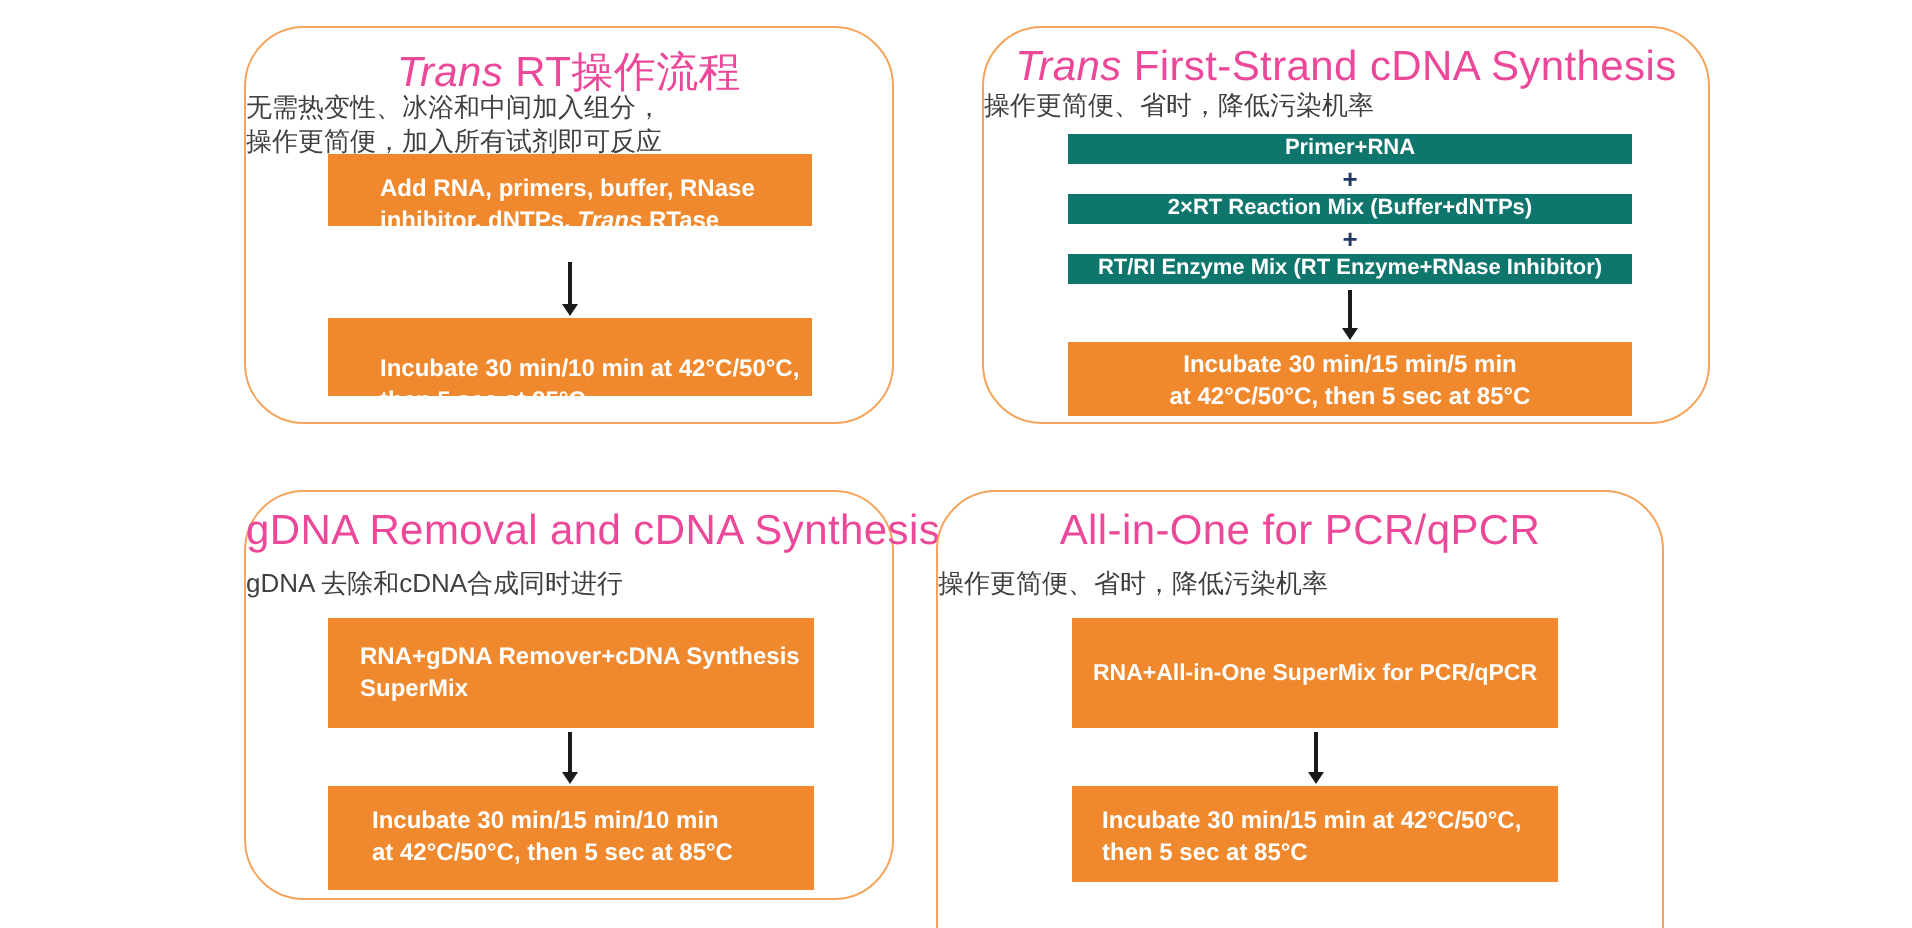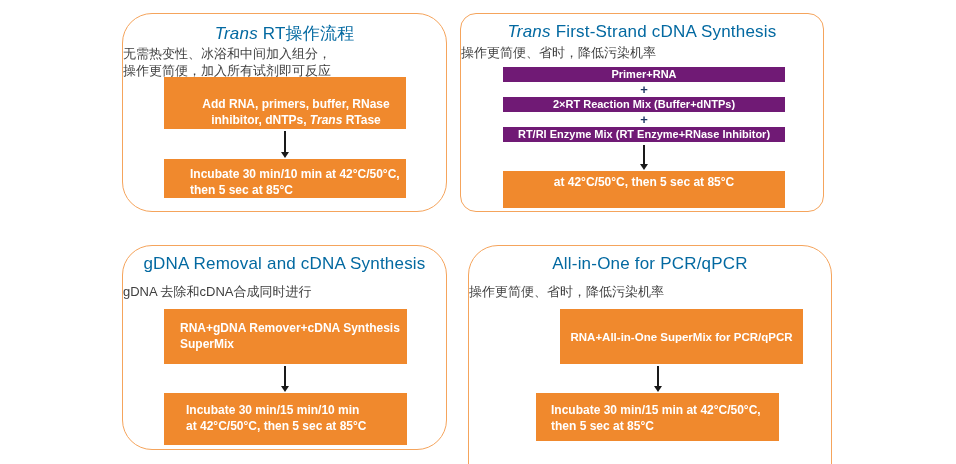--- a/index.html
+++ b/index.html
@@ -5,45 +5,45 @@
   html,body { margin:0; padding:0; background:#ffffff; }
   .canvas {
     position:relative; width:956px; height:464px; background:#ffffff;
     font-family:"Liberation Sans", sans-serif; overflow:hidden;
   }
   .panel {
     position:absolute; background:#ffffff;
     border:1.5px solid #F5A45C; border-radius:30px; box-sizing:border-box;
   }
   #panel-trans-rt   { left:122px; top:13px;  width:325px; height:199px; }
-  #panel-trans-fs   { left:460px; top:13px;  width:364px; height:199px;border-radius:16px; }
+  #panel-trans-fs   { left:491px; top:13px;  width:364px; height:199px; }
   #panel-gdna       { left:122px; top:245px; width:325px; height:205px; }
   #panel-all-in-one { left:468px; top:245px; width:364px; height:263px; }
 
   .panel-title {
     position:absolute; top:8px; left:0; right:0; text-align:center;
-    font-size:17px; color:#0369a1; letter-spacing:0.2px; white-space:nowrap;
+    font-size:21px; color:#ec4899; letter-spacing:0.2px; white-space:nowrap;
   }
   .panel-title i { font-style:italic; }
 
   .subtitle {
     position:absolute; left:0; right:0; 
     font-size:13px; line-height:16.5px; color:#3F3F3F; white-space:nowrap;
   }
 
   .obox {
     position:absolute; background:#F0892D; color:#ffffff;
     font-weight:bold; font-size:12px; line-height:16px; box-sizing:border-box;
   }
   .obox .line { white-space:nowrap; }
   .obox i { font-style:italic; }
 
   .bar {
     position:absolute; left:42px; width:282px; height:15px;
-    background:#701a75; color:#ffffff; font-weight:bold; font-size:11px;
+    background:#0f766e; color:#ffffff; font-weight:bold; font-size:11px;
     line-height:15px; text-align:center; white-space:nowrap; box-sizing:border-box;
   }
   .plus {
     position:absolute; left:42px; width:282px; height:15px; text-align:center;
     color:#1F3864; font-weight:bold; font-size:13px; line-height:15px;
   }
 
   .arrow {
     position:absolute; width:16px; display:flex; flex-direction:column; align-items:center;
   }
@@ -60,29 +60,29 @@
 <div class="canvas">
 
   <div class="panel" id="panel-trans-rt">
     <div class="panel-title">
       <i>Trans</i><span> RT操作流程</span>
     </div>
     <div class="subtitle" style="top:32px;">
       <div>无需热变性、冰浴和中间加入组分，</div>
       <div>操作更简便，加入所有试剂即可反应</div>
     </div>
-    <div class="obox" style="left:41px; top:63px; width:242px; height:52px; padding:19px 4px 0 26px;text-align:center;">
+    <div class="obox" style="left:41px; top:63px; width:242px; height:36px; padding:9px 4px 0 26px;">
       <div class="line">Add RNA, primers, buffer, RNase</div>
       <div class="line"><span>inhibitor, dNTPs, </span><i>Trans</i><span> RTase</span></div>
     </div>
     <div class="arrow" style="left:154px; top:117px; height:27px;">
       <div class="shaft"></div>
         <div class="head"></div>
     </div>
-    <div class="obox" style="left:41px; top:145px; width:242px; height:39px; padding:7px 4px 0 26px;">
+    <div class="obox" style="left:41px; top:145px; width:242px; height:39px; padding:17px 4px 0 26px;">
       <div class="line">Incubate 30 min/10 min at 42°C/50°C,</div>
       <div class="line">then 5 sec at 85°C</div>
     </div>
   </div>
 
   <div class="panel" id="panel-trans-fs">
     <div class="panel-title">
       <i>Trans</i><span> First-Strand cDNA Synthesis</span>
     </div>
     <div class="subtitle" style="top:31px;">
@@ -91,20 +91,21 @@
     <div class="bar" style="top:53px;">Primer+RNA</div>
     <div class="plus" style="top:68px;">+</div>
     <div class="bar" style="top:83px;">2×RT Reaction Mix (Buffer+dNTPs)</div>
     <div class="plus" style="top:98px;">+</div>
     <div class="bar" style="top:113px;">RT/RI Enzyme Mix (RT Enzyme+RNase Inhibitor)</div>
     <div class="arrow" style="left:175px; top:131px; height:25px;">
       <div class="shaft"></div>
         <div class="head"></div>
     </div>
     <div class="obox" style="left:42px; top:157px; width:282px; height:37px; padding-top:3px; text-align:center;">
+      <div class="line">Incubate 30 min/15 min/5 min</div>
       <div class="line">at 42°C/50°C, then 5 sec at 85°C</div>
     </div>
   </div>
 
   <div class="panel" id="panel-gdna">
     <div class="panel-title">gDNA Removal and cDNA Synthesis</div>
     <div class="subtitle" style="top:38px;">
       <div>gDNA 去除和cDNA合成同时进行</div>
     </div>
     <div class="obox" style="left:41px; top:63px; width:243px; height:55px; padding:12px 4px 0 16px; line-height:15.5px;">
@@ -119,21 +120,21 @@
       <div class="line">Incubate 30 min/15 min/10 min</div>
       <div class="line">at 42°C/50°C, then 5 sec at 85°C</div>
     </div>
   </div>
 
   <div class="panel" id="panel-all-in-one">
     <div class="panel-title">All-in-One for PCR/qPCR</div>
     <div class="subtitle" style="top:38px;">
       <div>操作更简便、省时，降低污染机率</div>
     </div>
-    <div class="obox" style="left:67px; top:63px; width:243px; height:55px; display:flex; align-items:center; justify-content:center; font-size:11.5px;margin-left:24px;">
+    <div class="obox" style="left:67px; top:63px; width:243px; height:55px; display:flex; align-items:center; justify-content:center; font-size:11.5px;">
       <div class="line">RNA+All-in-One SuperMix for PCR/qPCR</div>
     </div>
     <div class="arrow" style="left:181px; top:120px; height:26px;">
       <div class="shaft"></div>
         <div class="head"></div>
     </div>
     <div class="obox" style="left:67px; top:147px; width:243px; height:48px; padding:9px 20px 0 15px;">
       <div class="line">Incubate 30 min/15 min at 42°C/50°C,</div>
       <div class="line">then 5 sec at 85°C</div>
     </div>

